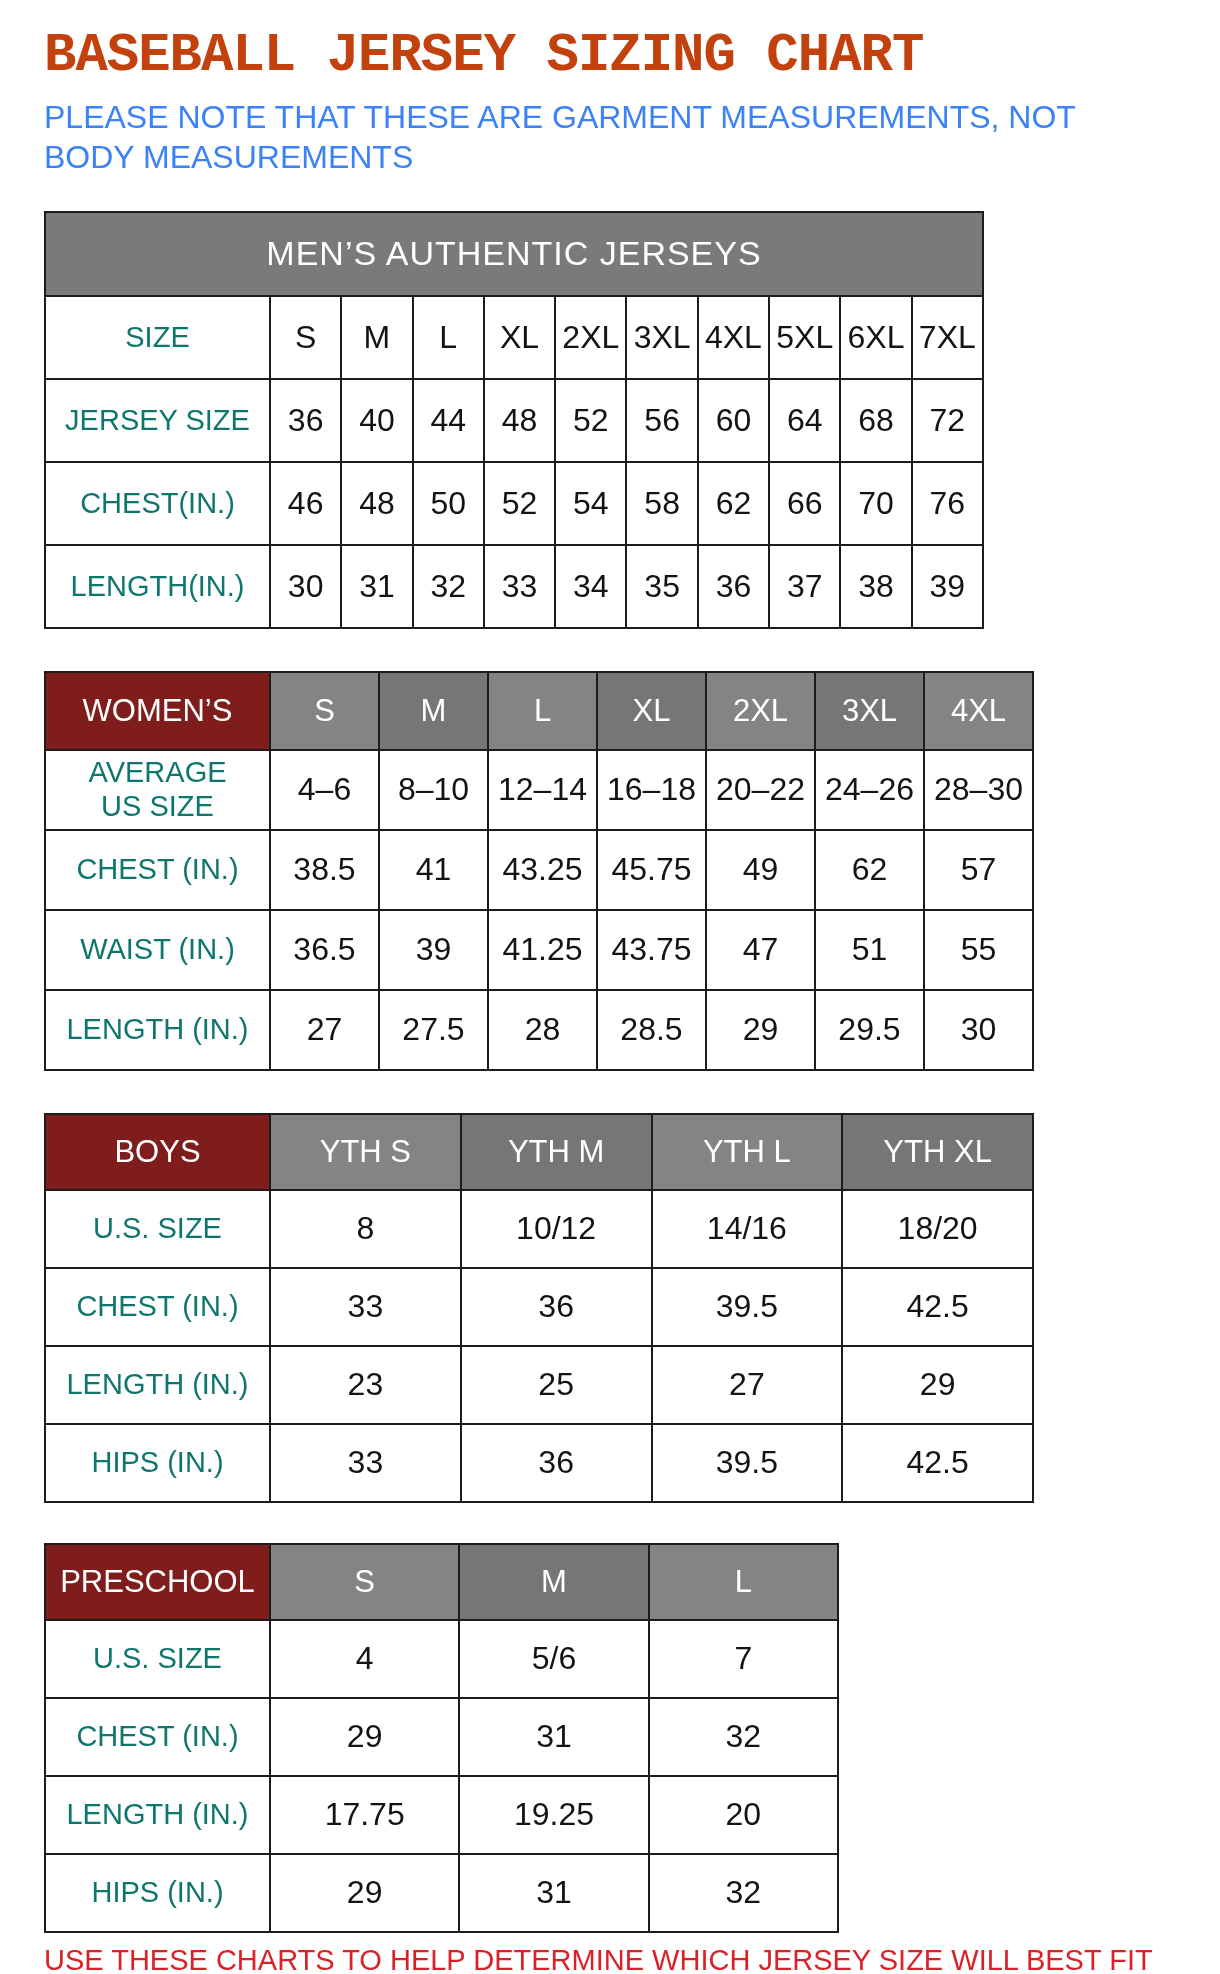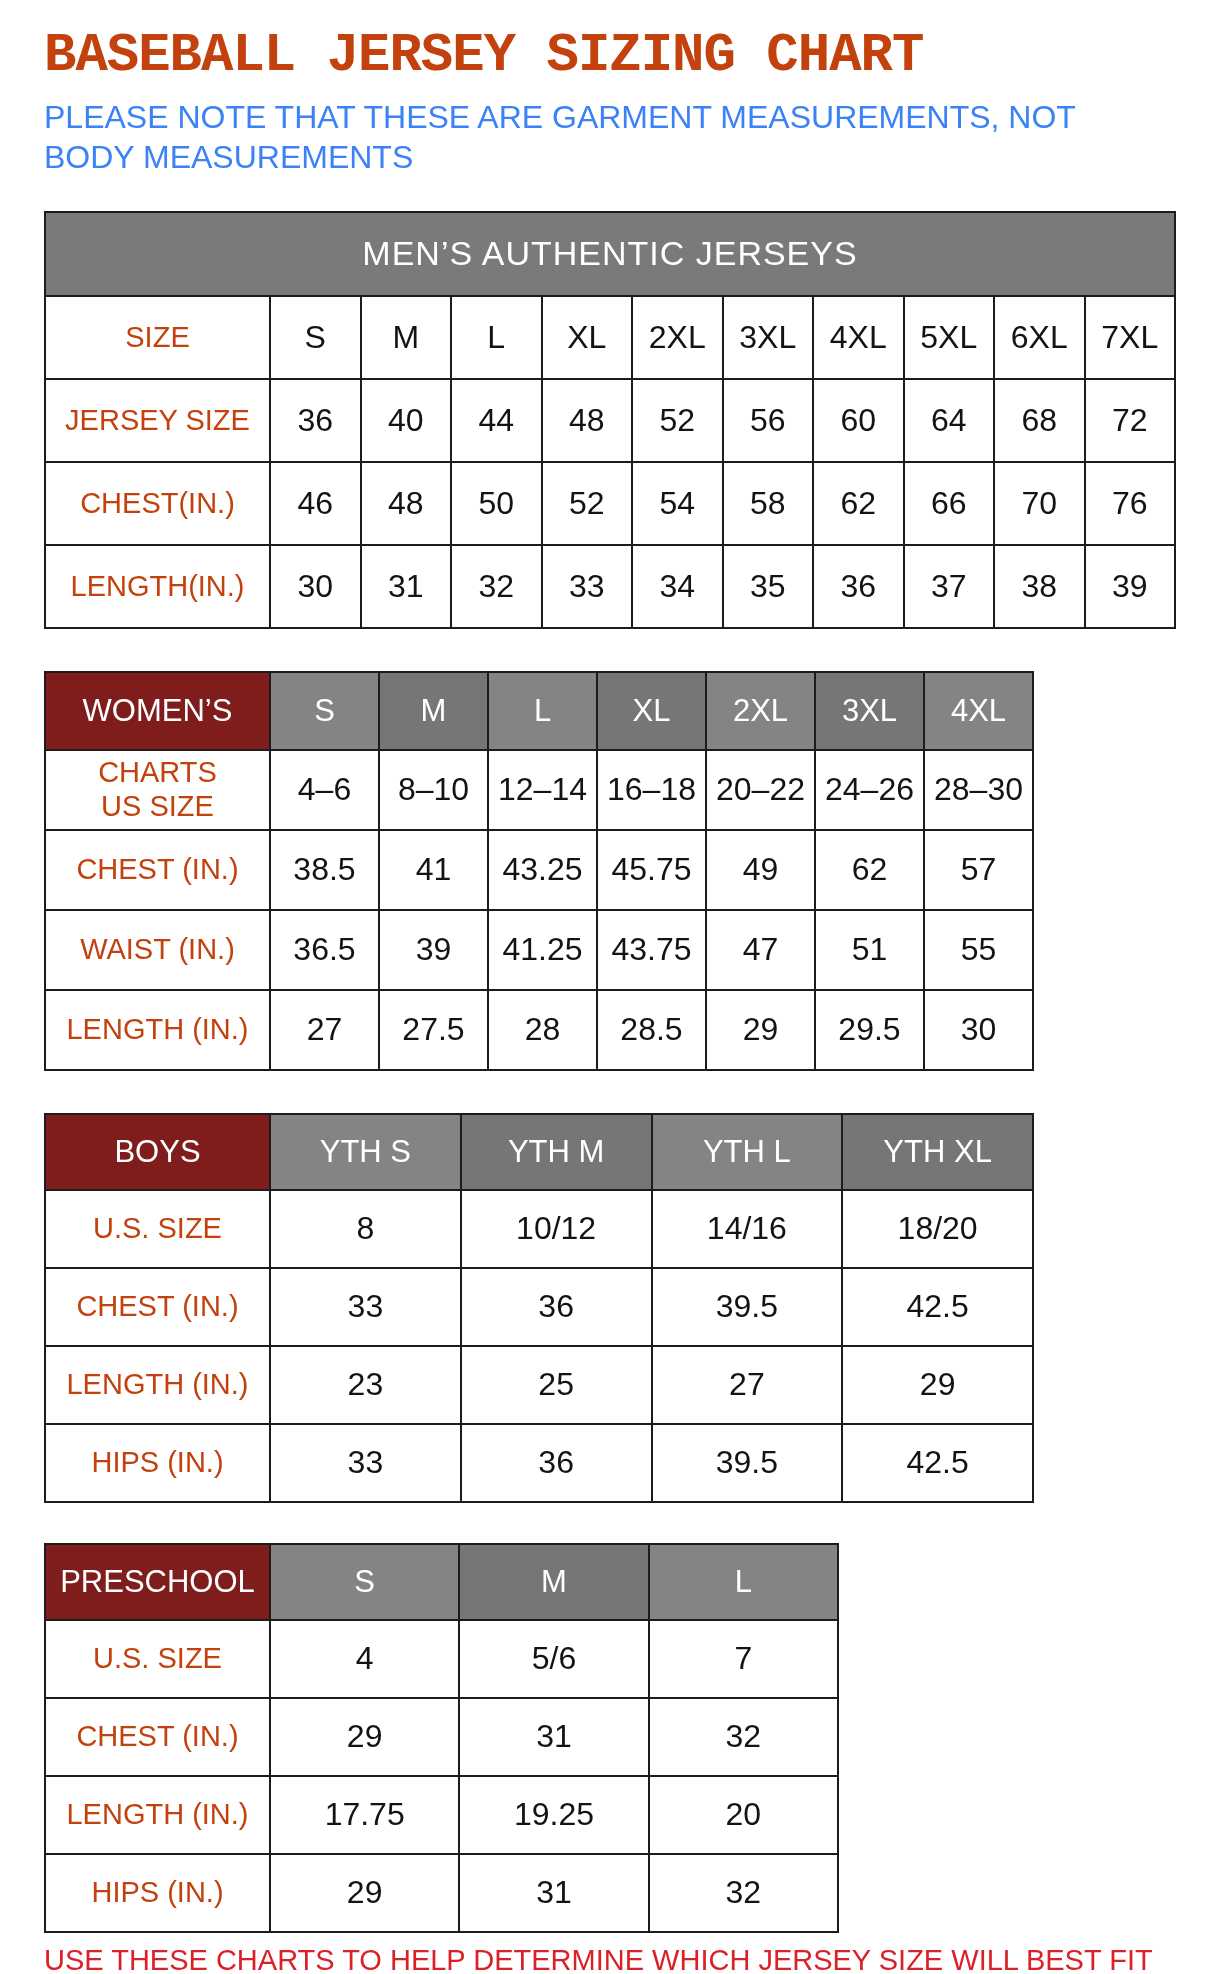--- a/index.html
+++ b/index.html
@@ -48,27 +48,27 @@
     padding:0 2px;
     font-weight:normal;
   }
 
   
   .band   { background:#7a7a7a; color:#ffffff; font-size:34px; letter-spacing:1px; }
   .hdark  { background:#7f1d1d; color:#ffffff; font-size:31px; }
   .g1     { background:#848484; color:#ffffff; font-size:31px; }
   .g2     { background:#767676; color:#ffffff; font-size:31px; }
 
-  .lbl { font-size:29px; color:#c2410c;margin-left:15px; }
+  .lbl { font-size:29px; color:#0f766e;margin-left:15px; }
   .val { font-size:32px; color:#131313; }
 
   .narrow { display:inline-block; max-width:150px; line-height:1.15; }
 
   
-  .mens      { width:1132px; margin-top:34px;border-radius:13px; }
+  .mens      { width:940px; margin-top:34px;border-radius:13px; }
   .mens tr   { height:83px; }
   .mens tr.band-row { height:84px; }
 
   .womens    { width:990px; margin-top:42px; }
   .womens tr { height:80px; }
   .womens tr.head-row { height:78px; }
 
   .boys      { width:990px; margin-top:42px;padding-left:8px; }
   .boys tr   { height:78px; }
   .boys tr.head-row { height:76px; }
@@ -160,21 +160,21 @@
       <th class="hdark">WOMEN’S</th>
       <th class="g1">S</th>
       <th class="g2">M</th>
       <th class="g1">L</th>
       <th class="g2">XL</th>
       <th class="g1">2XL</th>
       <th class="g2">3XL</th>
       <th class="g1">4XL</th>
     </tr>
     <tr>
-      <td class="lbl"><span class="narrow">CHARTS US SIZE</span></td>
+      <td class="lbl"><span class="narrow">AVERAGE US SIZE</span></td>
       <td class="val">4–6</td>
       <td class="val">8–10</td>
       <td class="val">12–14</td>
       <td class="val">16–18</td>
       <td class="val">20–22</td>
       <td class="val">24–26</td>
       <td class="val">28–30</td>
     </tr>
     <tr>
       <td class="lbl">CHEST (IN.)</td>

